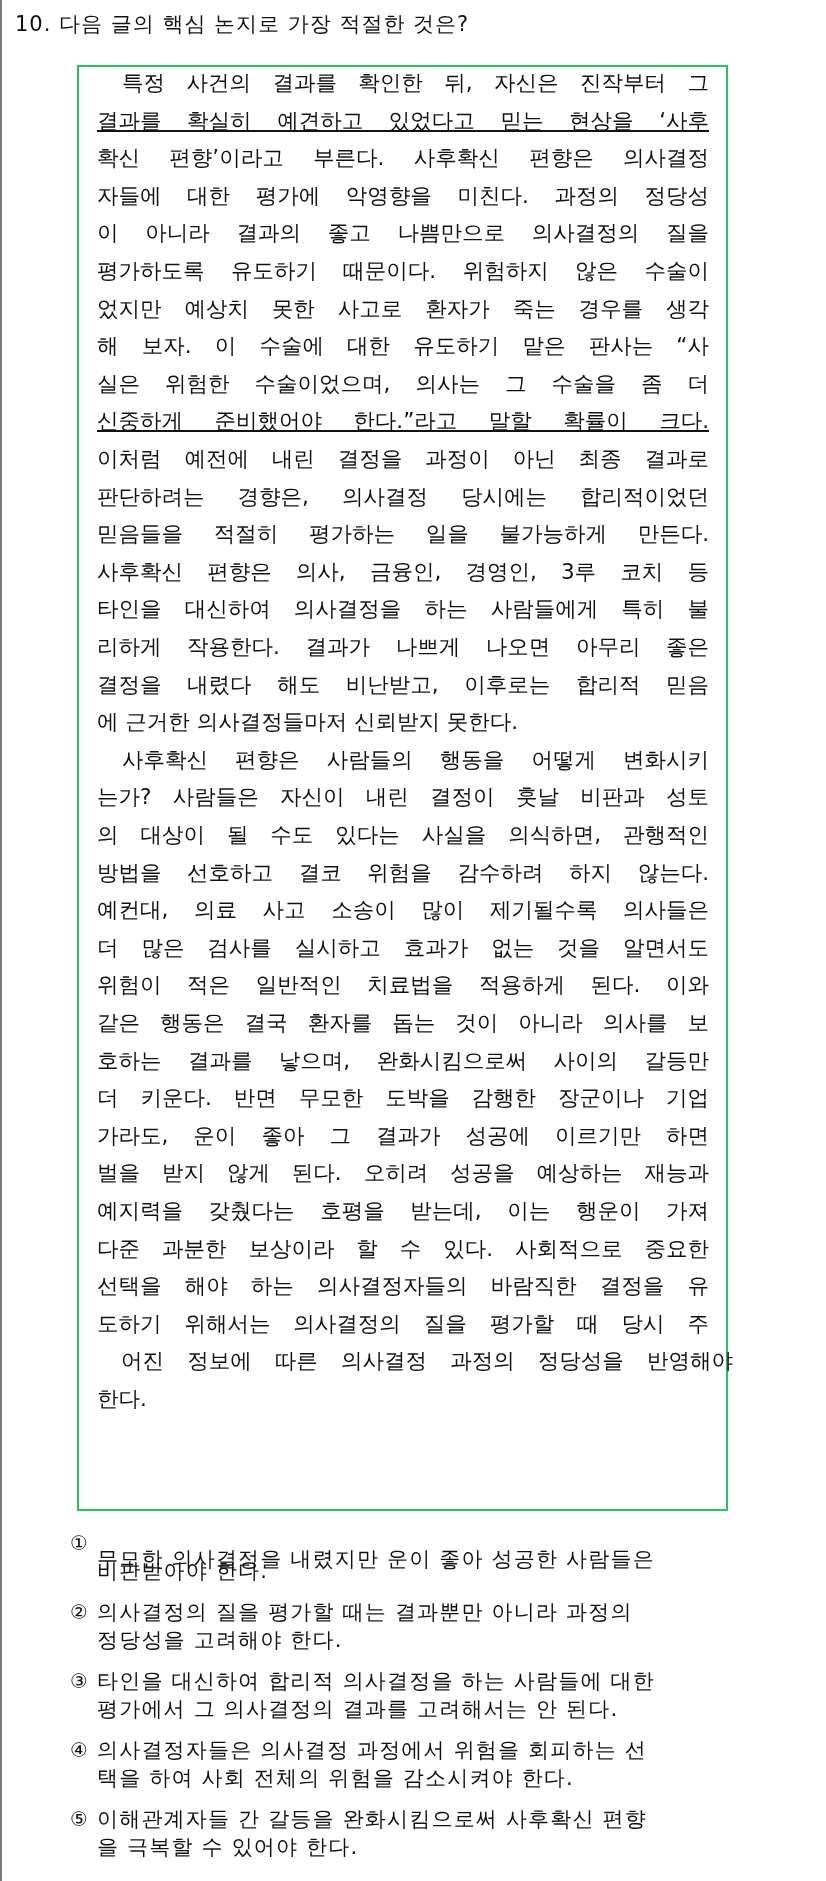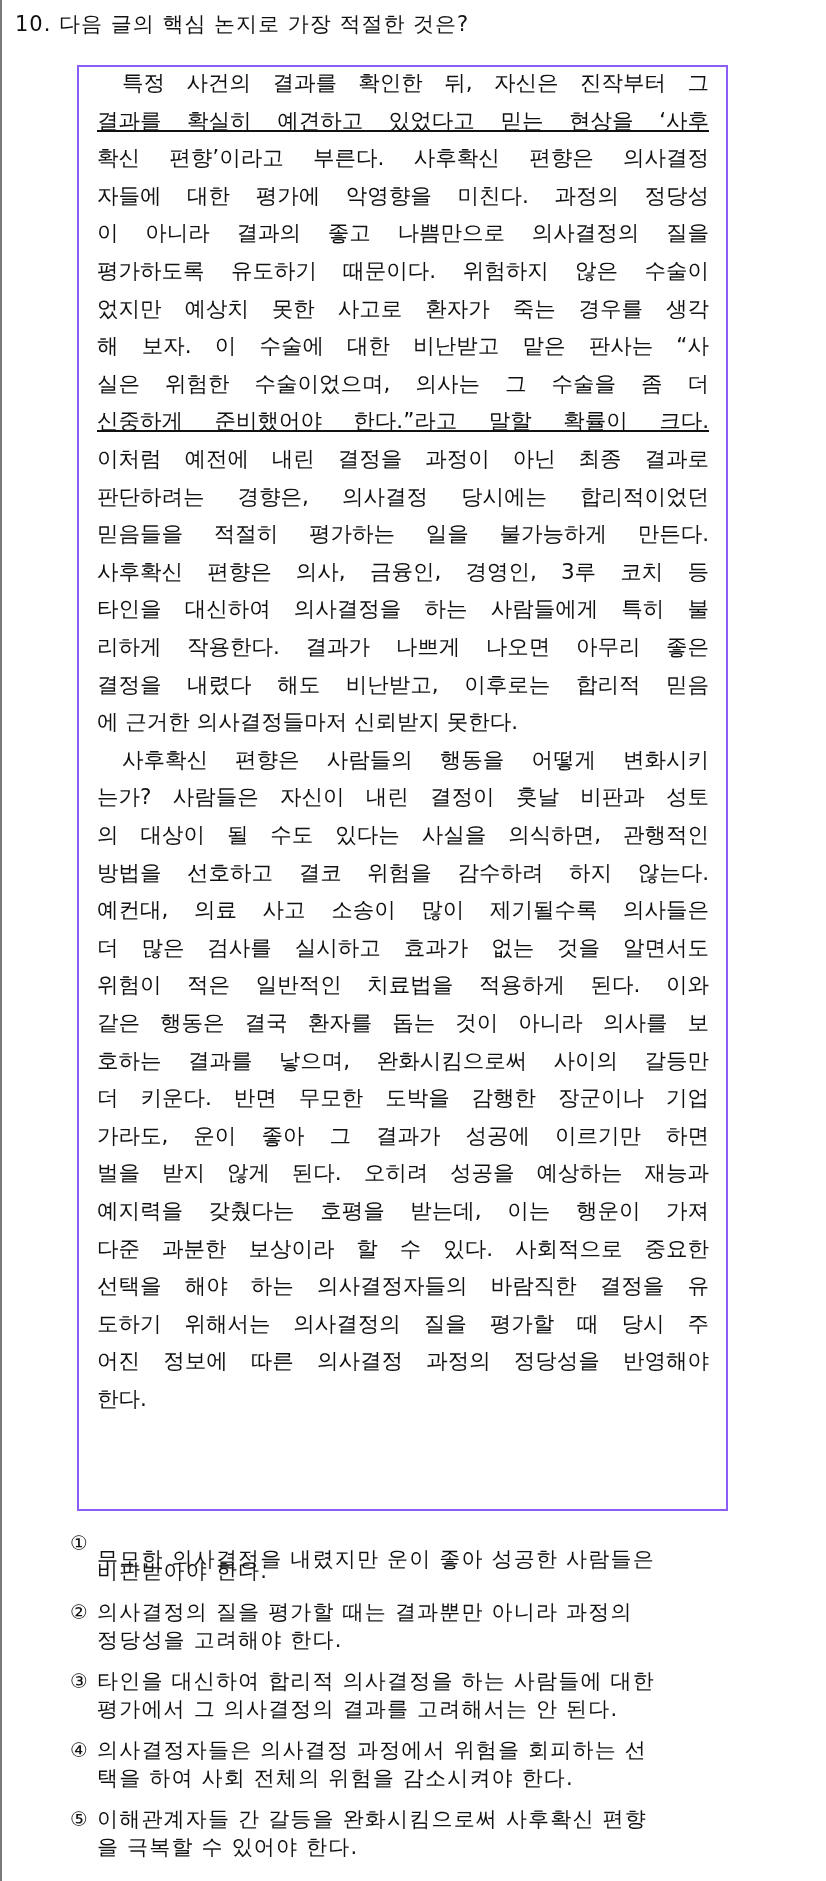--- a/index.html
+++ b/index.html
@@ -10,21 +10,21 @@
   }
   .page-edge {
     position: absolute; left: 0; top: 0; width: 2px; height: 1881px; background: #7a7a7a;
   }
   .question-title {
     position: absolute; left: 15px; top: 10px;
     font-size: 21px; letter-spacing: 1px; white-space: nowrap;
   }
   .passage-box {
     position: absolute; left: 77px; top: 65px; width: 647px; height: 1442px;
-    border: 2px solid #8b5cf6; box-sizing: content-box;
+    border: 2px solid #22c55e; box-sizing: content-box;
   }
   .passage-line {
     position: absolute; left: 18px; width: 612px;
     font-size: 21.5px; line-height: 26px; white-space: nowrap;
     text-align: justify; text-align-last: justify; letter-spacing: 0px;
   }
   .passage-line.indent { left: 43px; width: 587px; }
   .passage-line.last { text-align-last: left; }
   .options { position: absolute; left: 70px; top: 1530px; width: 700px; }
   .option {
@@ -44,21 +44,21 @@
 <div class="question-title">10. 다음 글의 핵심 논지로 가장 적절한 것은?</div>
 
 <div class="passage-box" id="passage-box">
     <div class="passage-line indent" style="top: 3px;">특정 사건의 결과를 확인한 뒤, 자신은 진작부터 그</div>
     <div class="passage-line" style="top: 40.6px; text-decoration: underline;">결과를 확실히 예견하고 있었다고 믿는 현상을 ‘사후</div>
     <div class="passage-line" style="top: 78.2px;">확신 편향’이라고 부른다. 사후확신 편향은 의사결정</div>
     <div class="passage-line" style="top: 115.8px;">자들에 대한 평가에 악영향을 미친다. 과정의 정당성</div>
     <div class="passage-line" style="top: 153.4px;">이 아니라 결과의 좋고 나쁨만으로 의사결정의 질을</div>
     <div class="passage-line" style="top: 191px;">평가하도록 유도하기 때문이다. 위험하지 않은 수술이</div>
     <div class="passage-line" style="top: 228.6px;">었지만 예상치 못한 사고로 환자가 죽는 경우를 생각</div>
-    <div class="passage-line" style="top: 266.2px;">해 보자. 이 수술에 대한 비난받고 맡은 판사는 “사</div>
+    <div class="passage-line" style="top: 266.2px;">해 보자. 이 수술에 대한 유도하기 맡은 판사는 “사</div>
     <div class="passage-line" style="top: 303.8px;">실은 위험한 수술이었으며, 의사는 그 수술을 좀 더</div>
     <div class="passage-line" style="top: 341.4px; text-decoration: underline;">신중하게 준비했어야 한다.”라고 말할 확률이 크다.</div>
     <div class="passage-line" style="top: 379px;">이처럼 예전에 내린 결정을 과정이 아닌 최종 결과로</div>
     <div class="passage-line" style="top: 416.6px;">판단하려는 경향은, 의사결정 당시에는 합리적이었던</div>
     <div class="passage-line" style="top: 454.2px;">믿음들을 적절히 평가하는 일을 불가능하게 만든다.</div>
     <div class="passage-line" style="top: 491.8px;">사후확신 편향은 의사, 금융인, 경영인, 3루 코치 등</div>
     <div class="passage-line" style="top: 529.4px;">타인을 대신하여 의사결정을 하는 사람들에게 특히 불</div>
     <div class="passage-line" style="top: 567px;">리하게 작용한다. 결과가 나쁘게 나오면 아무리 좋은</div>
     <div class="passage-line" style="top: 604.6px;">결정을 내렸다 해도 비난받고, 이후로는 합리적 믿음</div>
     <div class="passage-line last" style="top: 642.2px;">에 근거한 의사결정들마저 신뢰받지 못한다.</div>
@@ -71,21 +71,21 @@
     <div class="passage-line" style="top: 905.4px;">위험이 적은 일반적인 치료법을 적용하게 된다. 이와</div>
     <div class="passage-line" style="top: 943px;">같은 행동은 결국 환자를 돕는 것이 아니라 의사를 보</div>
     <div class="passage-line" style="top: 980.6px;">호하는 결과를 낳으며, 완화시킴으로써 사이의 갈등만</div>
     <div class="passage-line" style="top: 1018.2px;">더 키운다. 반면 무모한 도박을 감행한 장군이나 기업</div>
     <div class="passage-line" style="top: 1055.8px;">가라도, 운이 좋아 그 결과가 성공에 이르기만 하면</div>
     <div class="passage-line" style="top: 1093.4px;">벌을 받지 않게 된다. 오히려 성공을 예상하는 재능과</div>
     <div class="passage-line" style="top: 1131px;">예지력을 갖췄다는 호평을 받는데, 이는 행운이 가져</div>
     <div class="passage-line" style="top: 1168.6px;">다준 과분한 보상이라 할 수 있다. 사회적으로 중요한</div>
     <div class="passage-line" style="top: 1206.2px;">선택을 해야 하는 의사결정자들의 바람직한 결정을 유</div>
     <div class="passage-line" style="top: 1243.8px;">도하기 위해서는 의사결정의 질을 평가할 때 당시 주</div>
-    <div class="passage-line" style="top: 1281.4px;">어진 정보에 따른 의사결정 과정의 정당성을 반영해야</div>
+    <div class="passage-line" style="top: 1281.4px; margin-left: 24px;">어진 정보에 따른 의사결정 과정의 정당성을 반영해야</div>
     <div class="passage-line last" style="top: 1319px;">한다.</div>
   </div>
 
 <div class="options" id="options">
     <div class="option" style="top: 0px;">
       <span class="option-num">①</span>
       <span class="option-line" style="top: 16px;">무모한 의사결정을 내렸지만 운이 좋아 성공한 사람들은</span>
       <span class="option-line" style="top: 28px;">비판받아야 한다.</span>
     </div>
     <div class="option" style="top: 69px;">

